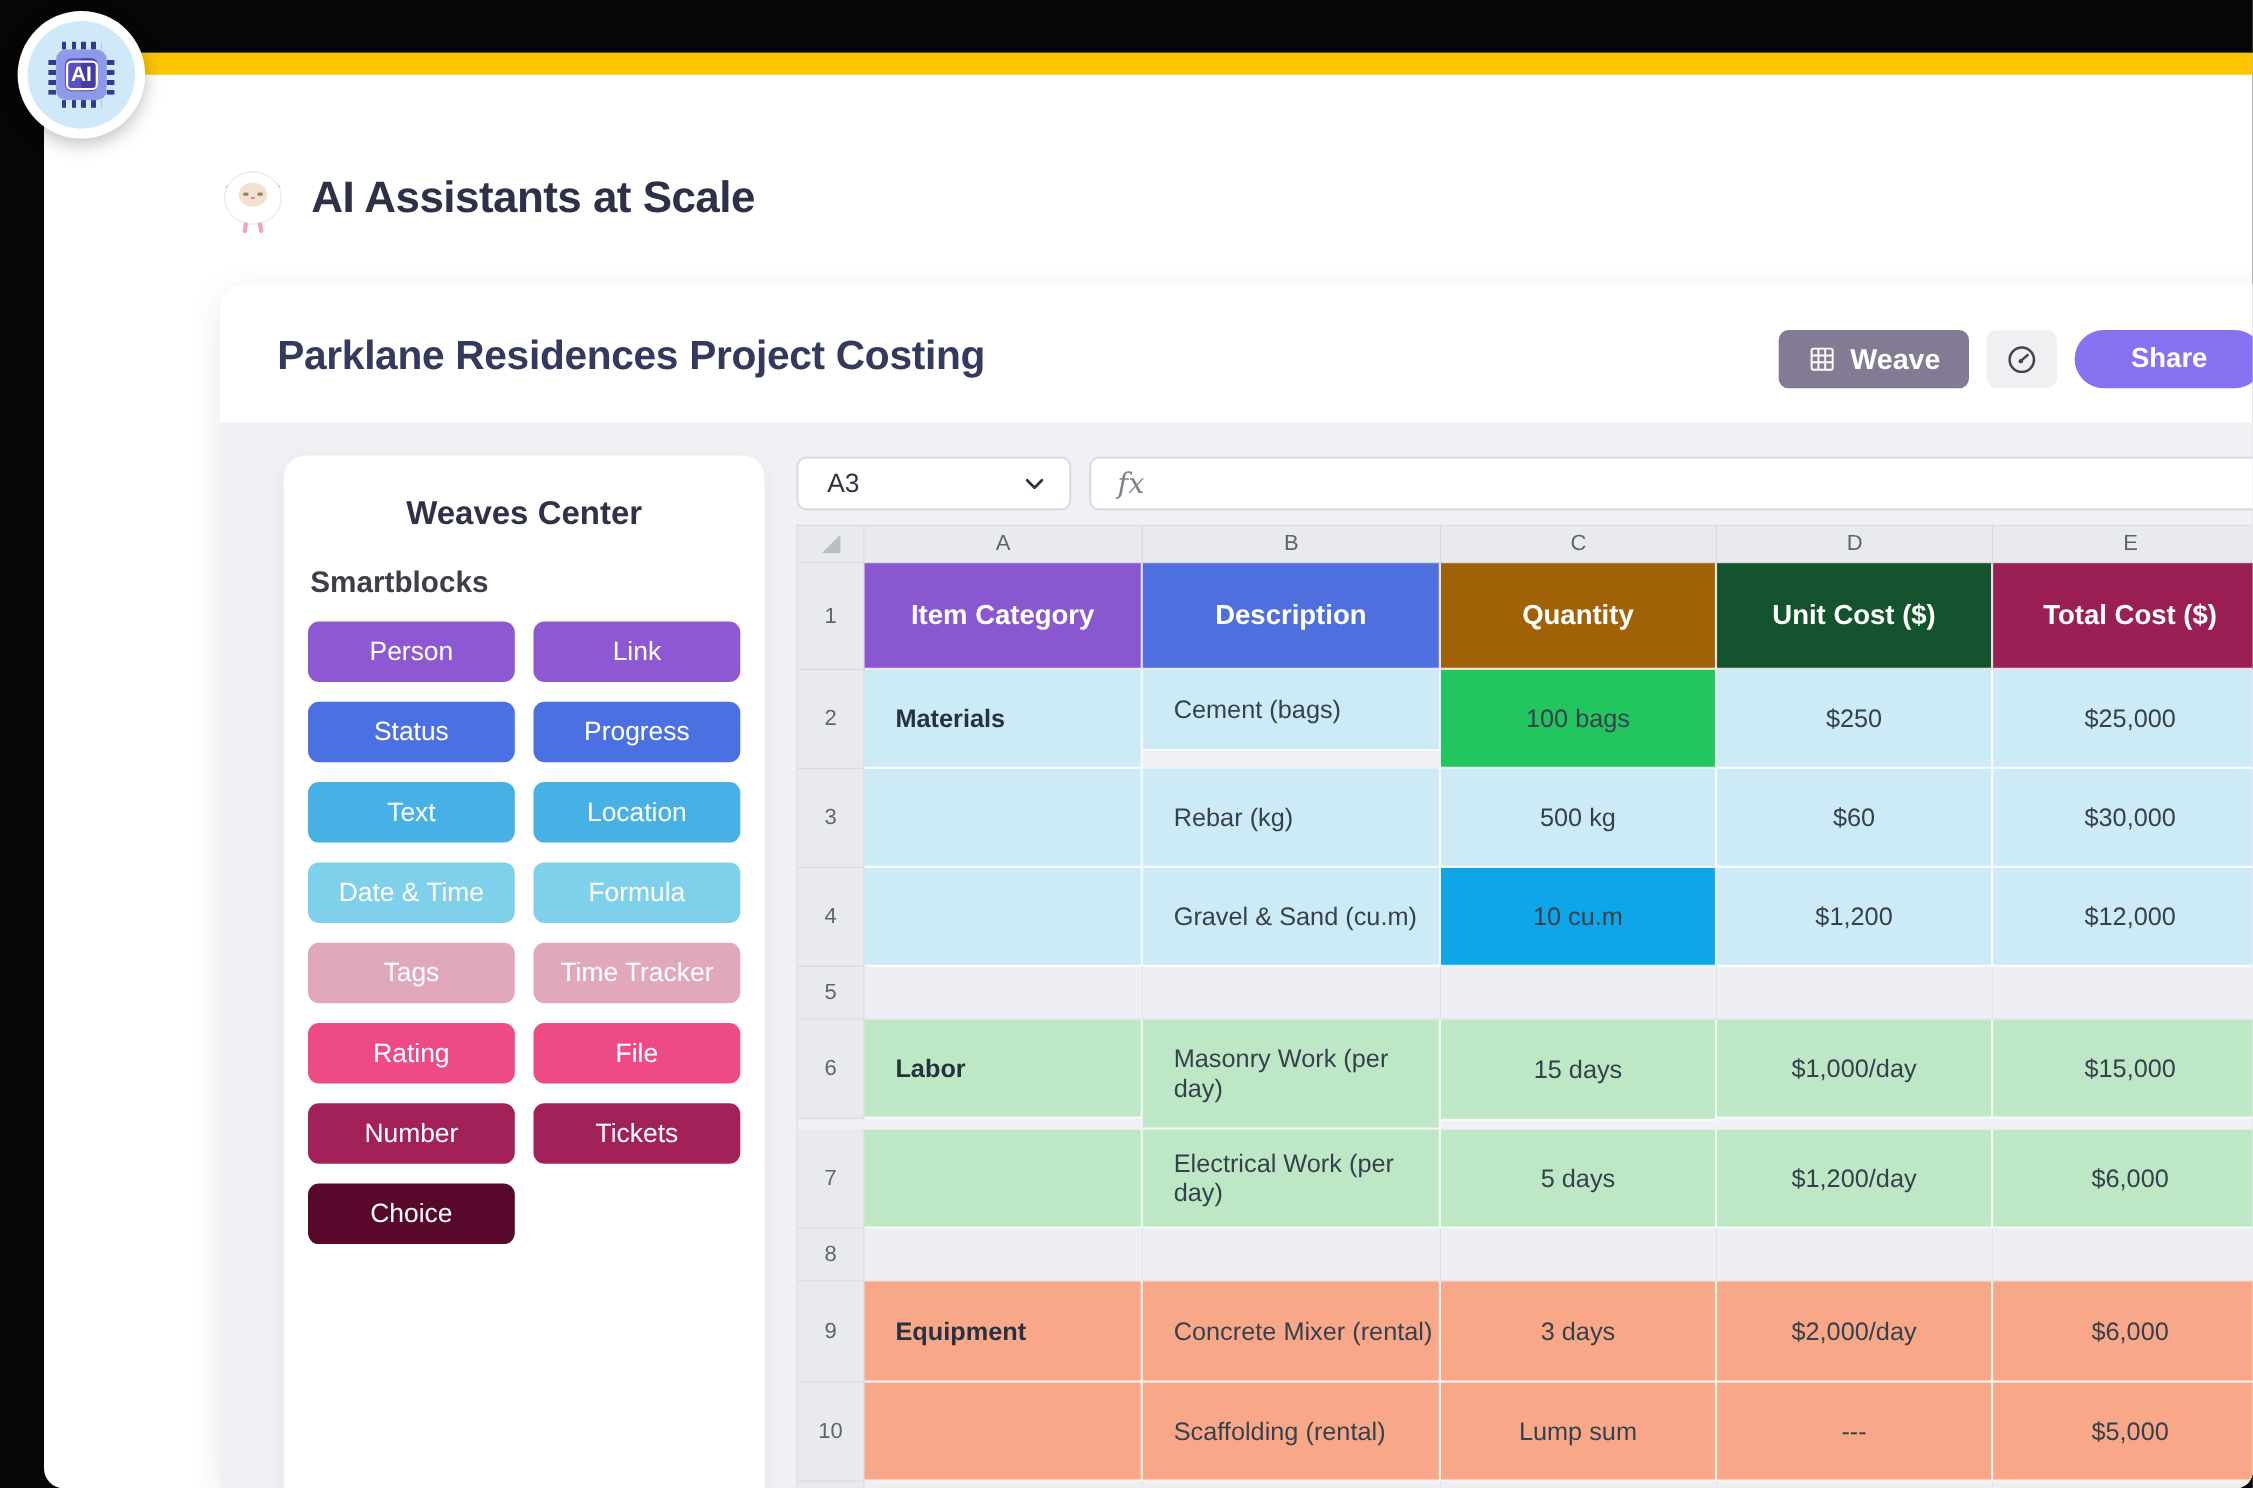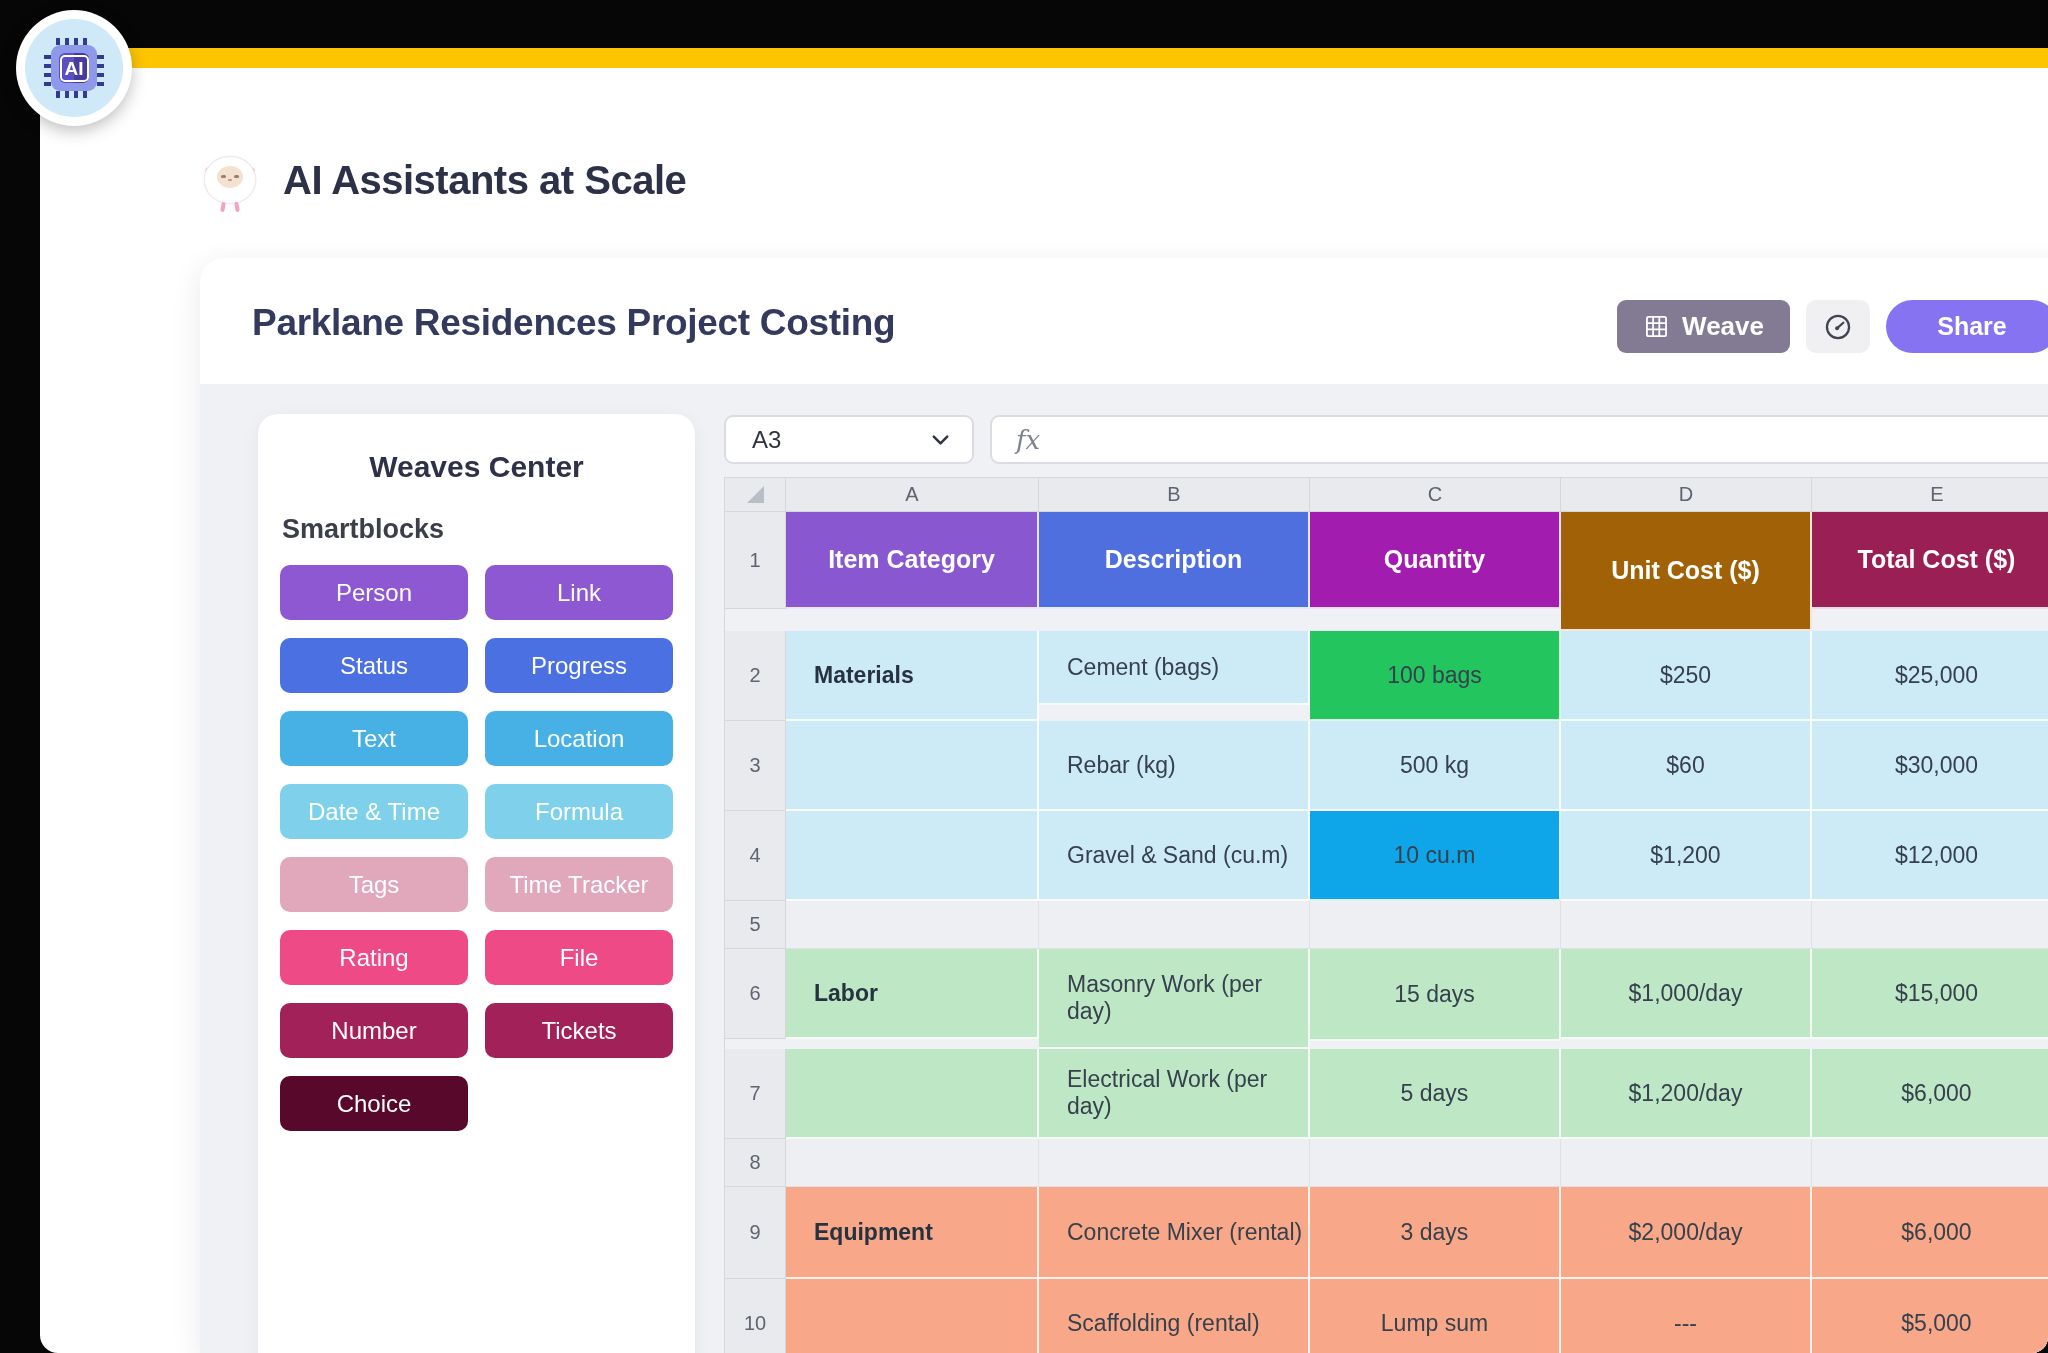--- a/index.html
+++ b/index.html
@@ -236,22 +236,22 @@
               <div class="tri"></div>
             </div>
             <div class="gcell glabel" style="height: 34px;">A</div>
             <div class="gcell glabel" style="height: 34px;">B</div>
             <div class="gcell glabel" style="height: 34px;">C</div>
             <div class="gcell glabel" style="height: 34px;">D</div>
             <div class="gcell glabel" style="height: 34px;">E</div>
             <div class="gcell glabel" style="height: 97px;">1</div>
             <div class="gcell colored hdr" style="height: 97px; background: rgb(137, 87, 207);">Item Category</div>
             <div class="gcell colored hdr" style="height: 97px; background: rgb(79, 111, 222);">Description</div>
-            <div class="gcell colored hdr" style="height: 97px; background: #a21caf;">Quantity</div>
-            <div class="gcell colored hdr" style="height: 119px; background: #a16207;">Unit Cost ($)</div>
+            <div class="gcell colored hdr" style="height: 97px; background: #a16207;">Quantity</div>
+            <div class="gcell colored hdr" style="height: 97px; background: #14532d;">Unit Cost ($)</div>
             <div class="gcell colored hdr" style="height: 97px; background: rgb(154, 31, 85);">Total Cost ($)</div>
             <div class="gcell glabel" style="height: 90px;">2</div>
             <div class="gcell colored al cat" style="height: 90px; background: rgb(205, 234, 247);">Materials</div>
             <div class="gcell colored al" style="height: 74px; background: rgb(205, 234, 247);">Cement (bags)</div>
             <div class="gcell colored" style="height: 90px; background: #22c55e;">100 bags</div>
             <div class="gcell colored" style="height: 90px; background: rgb(205, 234, 247);">$250</div>
             <div class="gcell colored" style="height: 90px; background: rgb(205, 234, 247);">$25,000</div>
             <div class="gcell glabel" style="height: 90px;">3</div>
             <div class="gcell colored al cat" style="height: 90px; background: rgb(205, 234, 247);"></div>
             <div class="gcell colored al" style="height: 90px; background: rgb(205, 234, 247);">Rebar (kg)</div>

